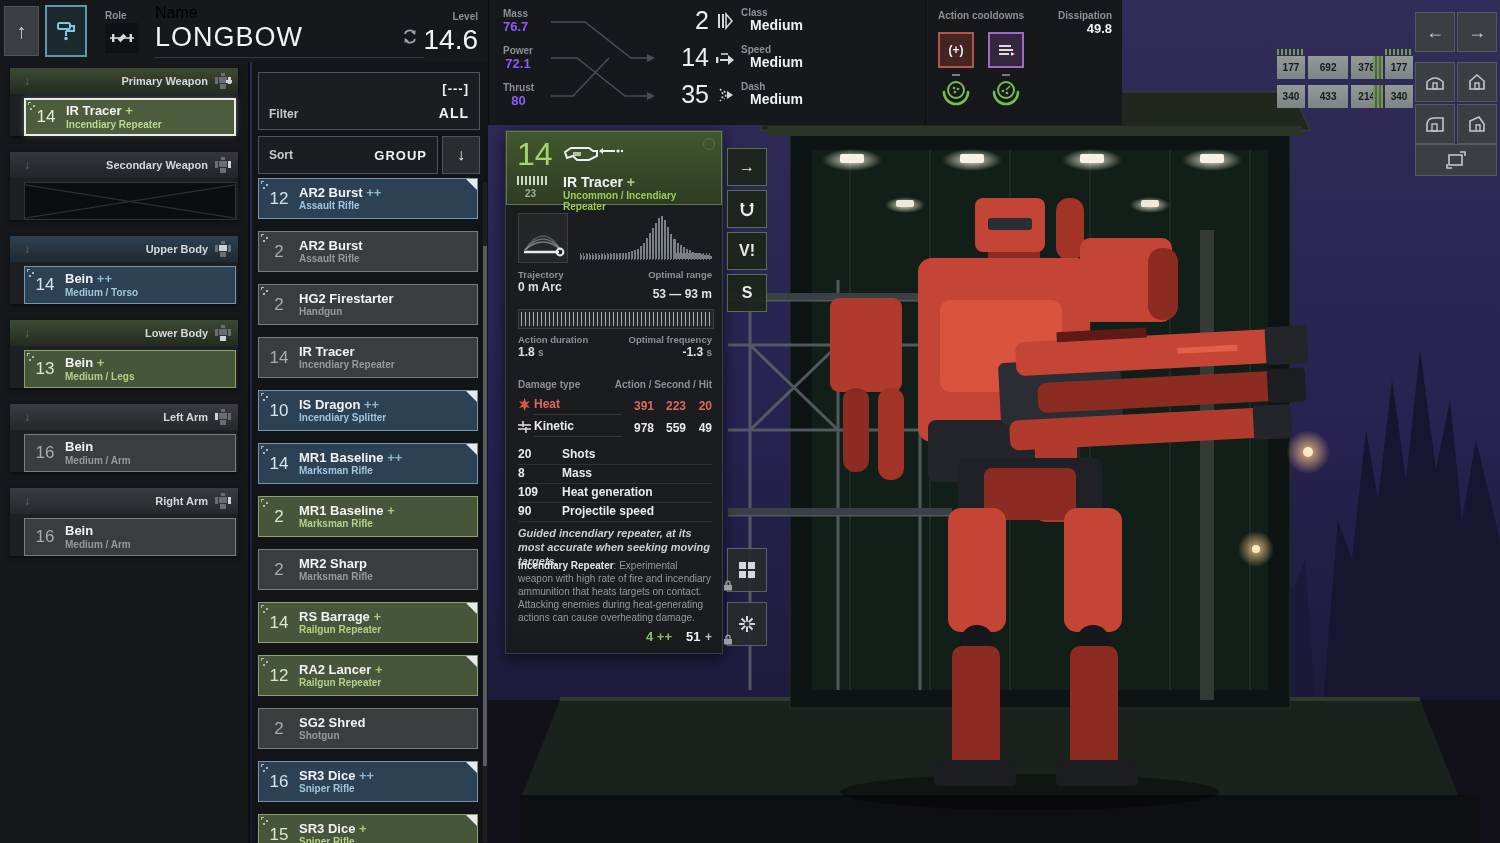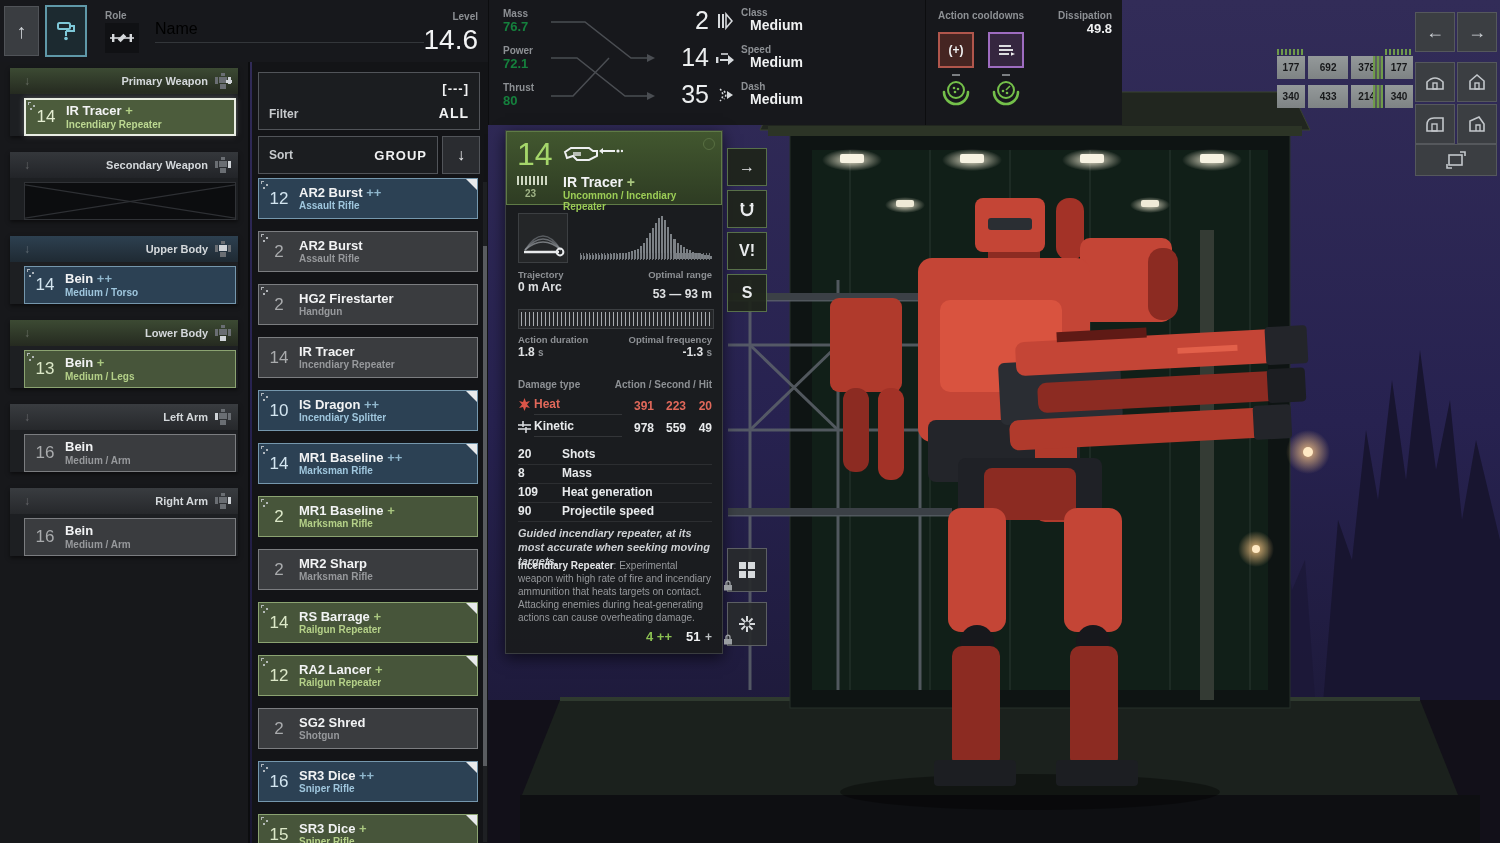--- a/index.html
+++ b/index.html
@@ -22,21 +22,21 @@
   .name-wrap{display:flex;flex-direction:column;margin-left:16px;width:280px;border-bottom:1px solid #33363a;padding-bottom:4px;}
   .name-row{display:flex;align-items:center;justify-content:space-between;}
   .name-text{font-size:27px;color:#f2f3f4;letter-spacing:1px;font-weight:400;}
   .refresh{color:#9da1a5;font-size:15px;cursor:pointer;padding-right:6px;}
   .level-wrap{margin-left:auto;margin-right:10px;text-align:right;}
   .level-val{font-size:28px;color:#f2f3f4;}
 
   .topbar-mid{left:488px;top:0;width:437px;height:125px;background:#17181c;border-left:1px solid #0c0d0f;}
   .mstat{position:absolute;left:14px;}
   .mstat .lab{font-size:10px;color:#8d9094;font-weight:bold;}
-  .mstat .val{font-size:13px;color:#15803d;font-weight:bold;}
+  .mstat .val{font-size:13px;color:#8b5cf6;font-weight:bold;text-align:center;}
   .bigrow{position:absolute;display:flex;align-items:center;gap:6px;}
   .bigrow .num{font-size:25px;color:#eceeef;min-width:42px;text-align:right;}
   .bigrow .ic{color:#d6d9dc;width:20px;display:flex;justify-content:center;}
   .bigrow .stack{display:flex;flex-direction:column;line-height:1.05;}
   .bigrow .stack .lab{font-size:10px;color:#8d9094;font-weight:bold;}
   .bigrow .stack .val{font-size:14px;color:#f0f1f2;font-weight:bold;padding-left:9px;}
   .integ{position:absolute;left:753px;top:8px;display:flex;align-items:flex-start;gap:10px;}
   .integ .iv{font-size:29px;color:#f2f3f4;}
   .integ .bv{font-size:29px;color:#7ab648;}
   .integ .dash{width:38px;height:2px;background:#4c4f53;margin-top:16px;}
@@ -316,20 +316,31 @@
       <svg width="24" height="16" viewBox="0 0 24 16">
         <line x1="0" y1="8" x2="24" y2="8" stroke="#d6d9dc" stroke-width="1.6"></line>
         <rect x="10" y="4" width="4" height="8" fill="#d6d9dc" transform="rotate(45 12 8)"></rect>
         <rect x="2" y="4" width="2.4" height="8" fill="#d6d9dc"></rect>
           <rect x="19.6" y="4" width="2.4" height="8" fill="#d6d9dc"></rect>
       </svg>
     </div>
   </div>
   <div class="name-wrap">
     <span class="lab">Name</span>
+    <div class="name-row">
+      <span class="name-text">LONGBOW</span>
+      <span class="refresh">
+        <svg width="16" height="15" viewBox="0 0 16 15">
+          <path d="M3,5 a5,4.4 0 0 1 9.5,-1" fill="none" stroke="#9da1a5" stroke-width="1.7"></path>
+          <polygon points="13.6,1.2 13.2,6 9.4,3.2" fill="#9da1a5"></polygon>
+          <path d="M13,10 a5,4.4 0 0 1 -9.5,1" fill="none" stroke="#9da1a5" stroke-width="1.7"></path>
+          <polygon points="2.4,13.8 2.8,9 6.6,11.8" fill="#9da1a5"></polygon>
+        </svg>
+      </span>
+    </div>
   </div>
   <div class="level-wrap">
     <span class="lab" style="font-size:10px;color:#8d9094;font-weight:bold;">Level</span>
     <div class="level-val">14.6</div>
   </div>
 </div>
 
 <div class="abs topbar-mid">
   <div class="mstat" style="top:8px;">
     <div class="lab">Mass</div>

